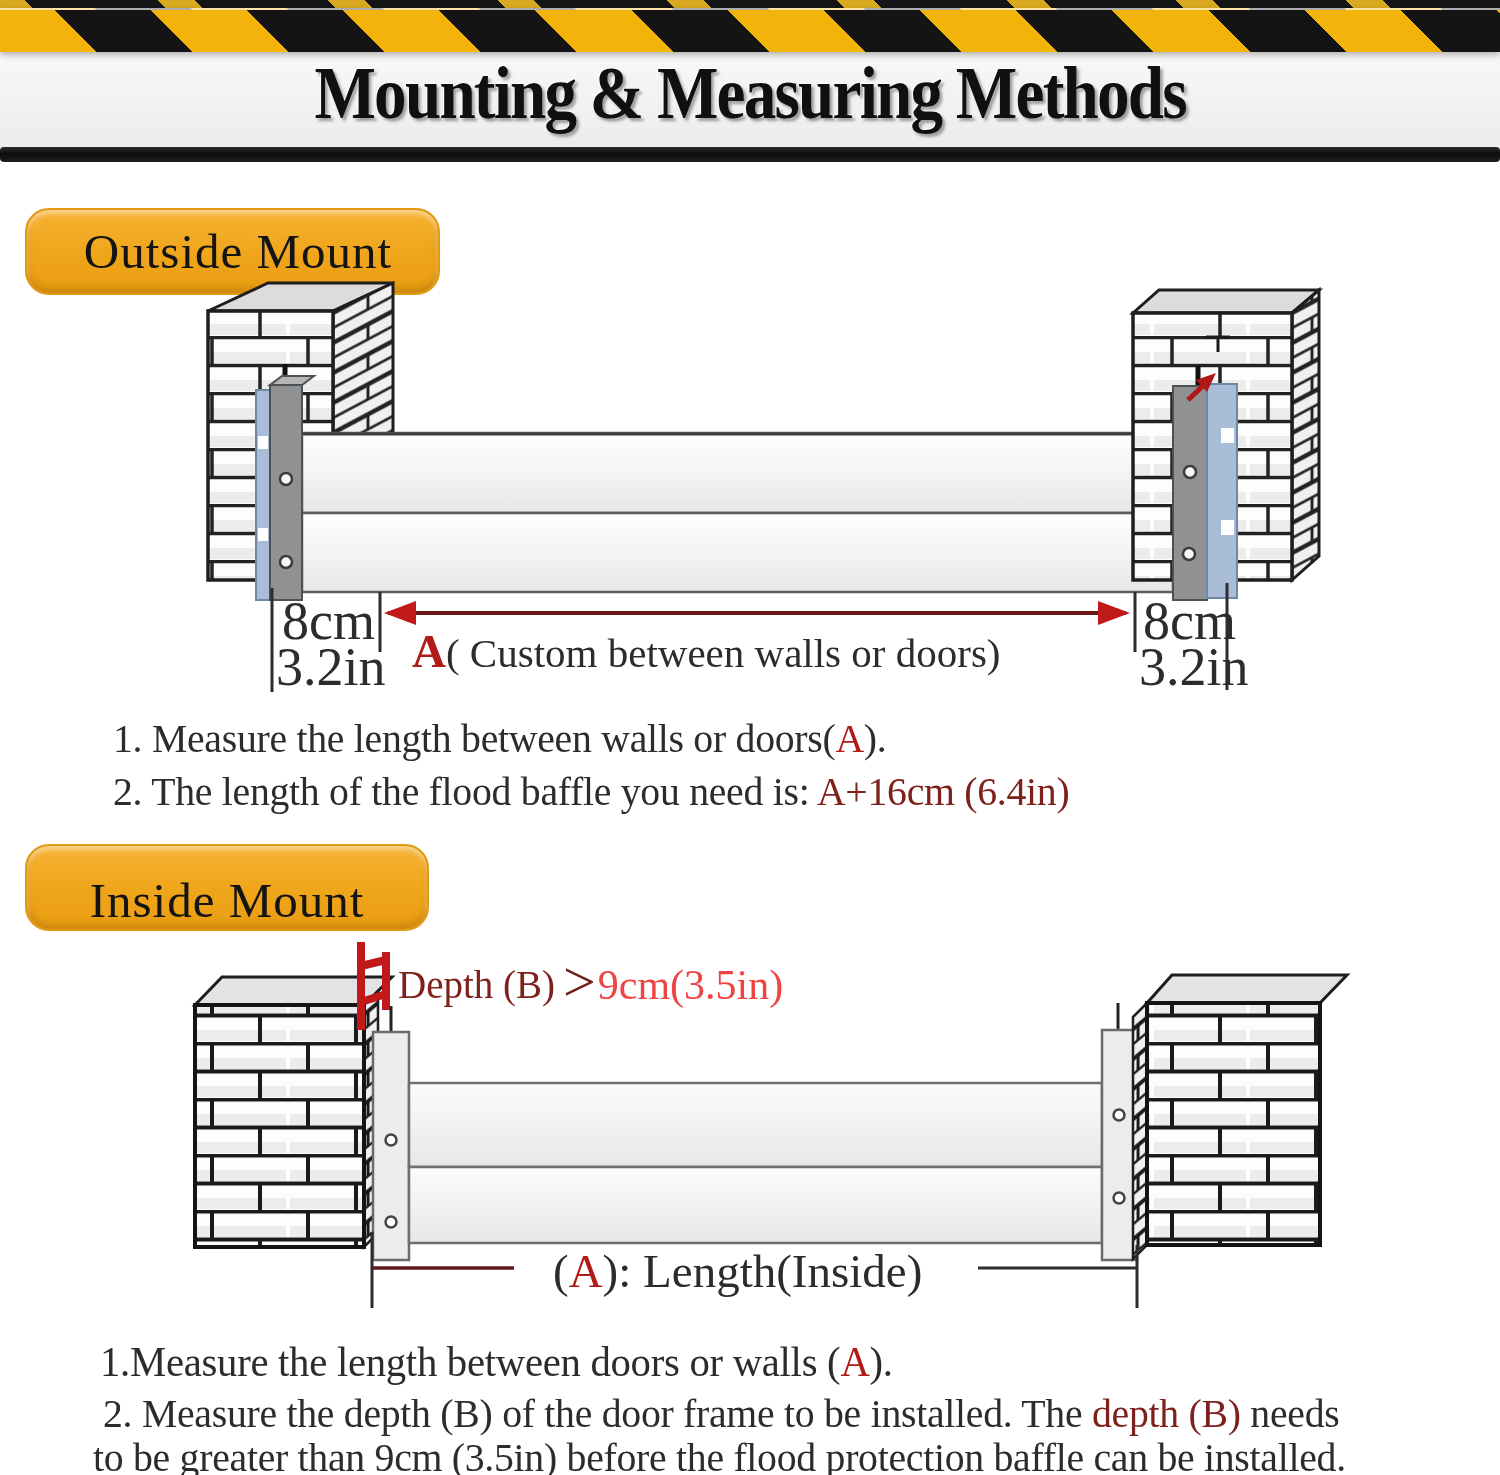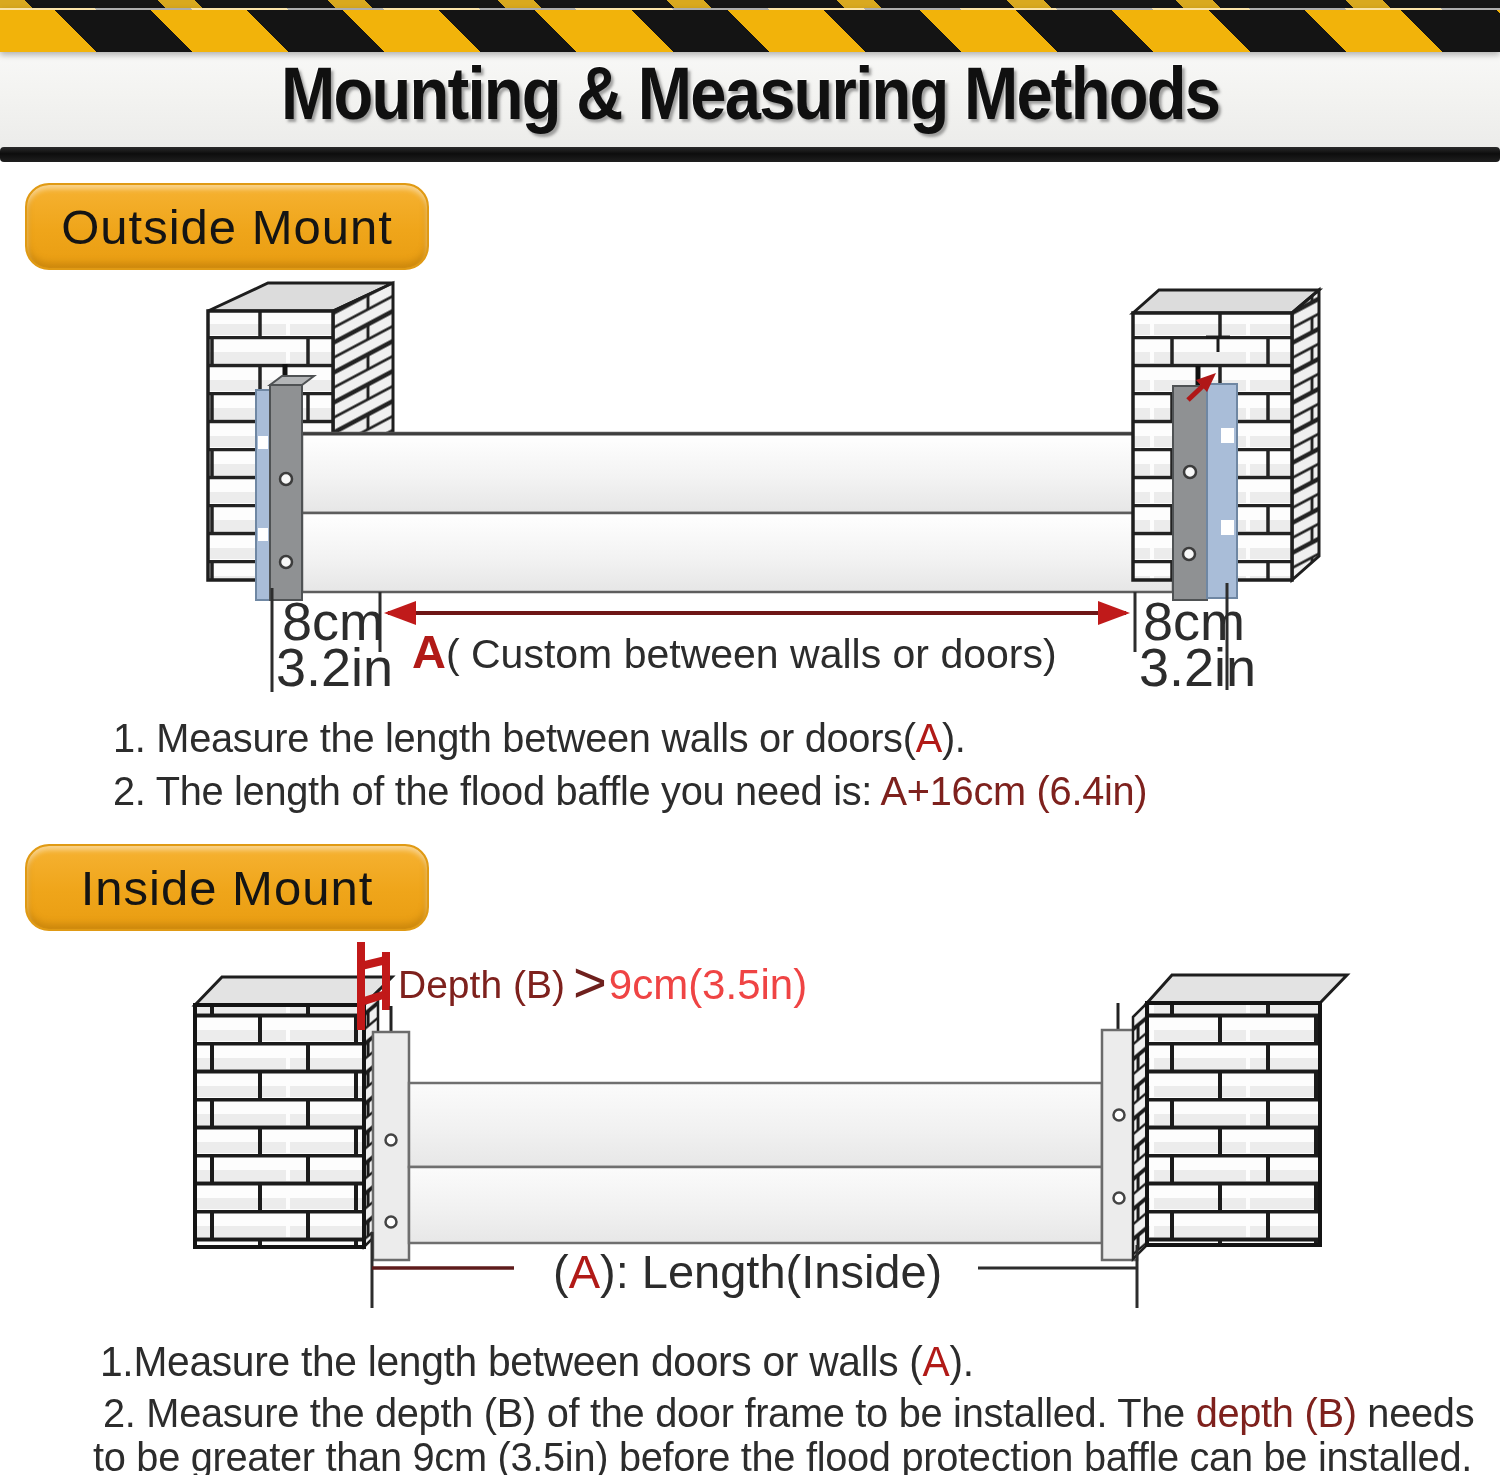--- a/index.html
+++ b/index.html
@@ -1,17 +1,17 @@
 <!DOCTYPE html>
 <html><head>
 <meta charset="utf-8">
 <style>
   html,body{margin:0;padding:0;background:#fff;}
   .page{position:relative;width:1500px;height:1475px;background:#fff;overflow:hidden;
-        font-family:Liberation Sans, sans-serif;}
+        font-family:Liberation Serif, serif;}
 
   
   .tape-top-edge{position:absolute;left:0;top:0;width:1500px;height:12px;
     background:repeating-linear-gradient(45deg,#d9a91f 0 26px,#151515 26px 120px);}
   .title-band{position:absolute;left:0;top:10px;width:1500px;height:138px;
     background:linear-gradient(180deg,#fdfdfd 0%,#f4f4f2 55%,#ececea 100%);
     display:flex;align-items:flex-end;justify-content:center;}
   .title-text{display:block;transform:scaleX(0.88);transform-origin:center bottom;
     font-size:74px;font-weight:bold;letter-spacing:-2px;color:#101010;margin-bottom:12px;
     text-shadow:-1px -1px 0 rgba(255,255,255,.75), 3px 3px 3px rgba(90,90,90,.55);
@@ -23,22 +23,22 @@
   .title-underline-bar{position:absolute;left:0;top:147px;width:1500px;height:15px;
     background:linear-gradient(180deg,#2b2b2b,#0d0d0d 45%,#1f1f1f);border-radius:4px;}
 
   
   .badge{position:absolute;left:25px;width:400px;height:83px;border-radius:24px;
     background:linear-gradient(180deg,#f6b232 0%,#efa51a 55%,#e99d12 100%);
     border:2px solid #e09a14;
     box-shadow:inset 0 4px 5px rgba(255,255,255,.45), inset 0 -5px 7px rgba(150,95,0,.35);
     display:flex;align-items:center;justify-content:center;}
   .badge span{font-size:49px;color:#141414;letter-spacing:1px;white-space:nowrap;}
-  .badge-outside{top:183px;}
-  .badge-inside{top:844px;}
+  .badge-outside{top:208px;padding-left:11px;}
+  .badge-inside{top:844px;align-items:flex-end;}
 
   
   .diagram{position:absolute;left:0;}
   #diagram-outside{top:280px;}
   #diagram-inside{top:930px;}
 
   
   .t{position:absolute;color:#2c2c2c;white-space:nowrap;line-height:1.05;}
   .dim{font-size:54px;letter-spacing:0;}
   .var-red{color:#b11a17;font-weight:bold;}

